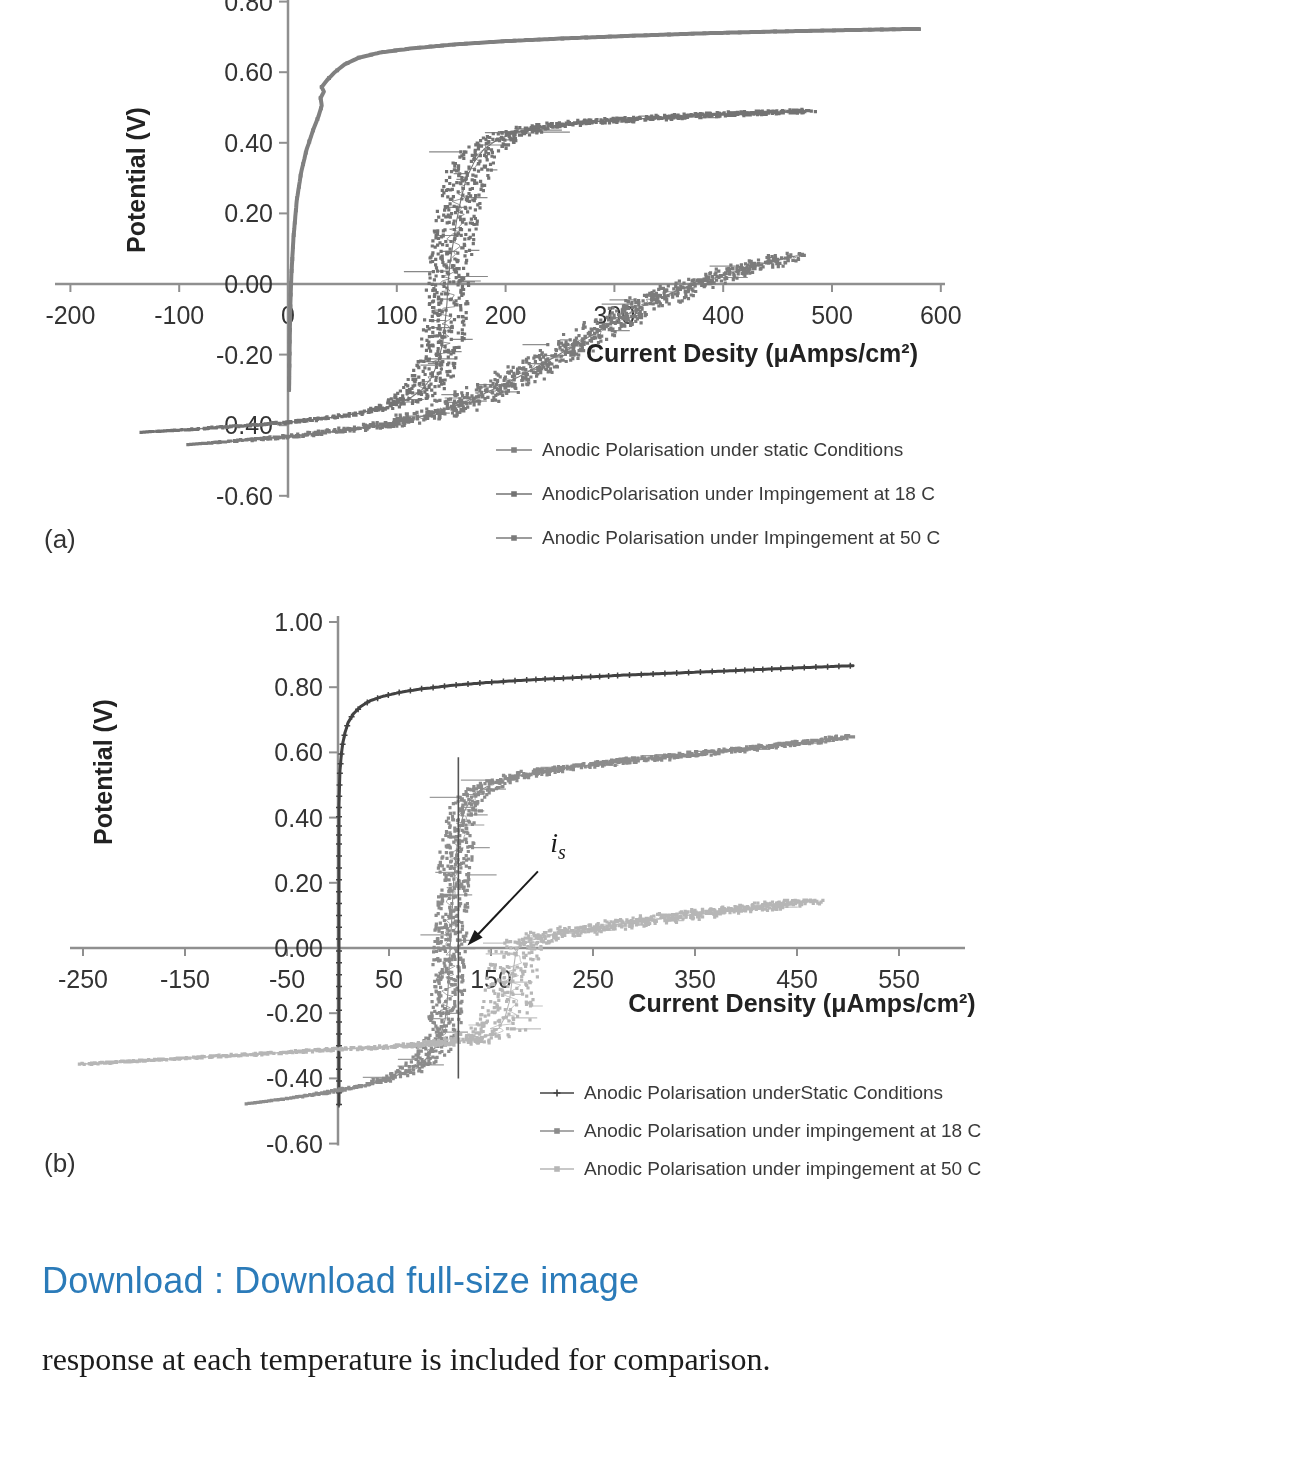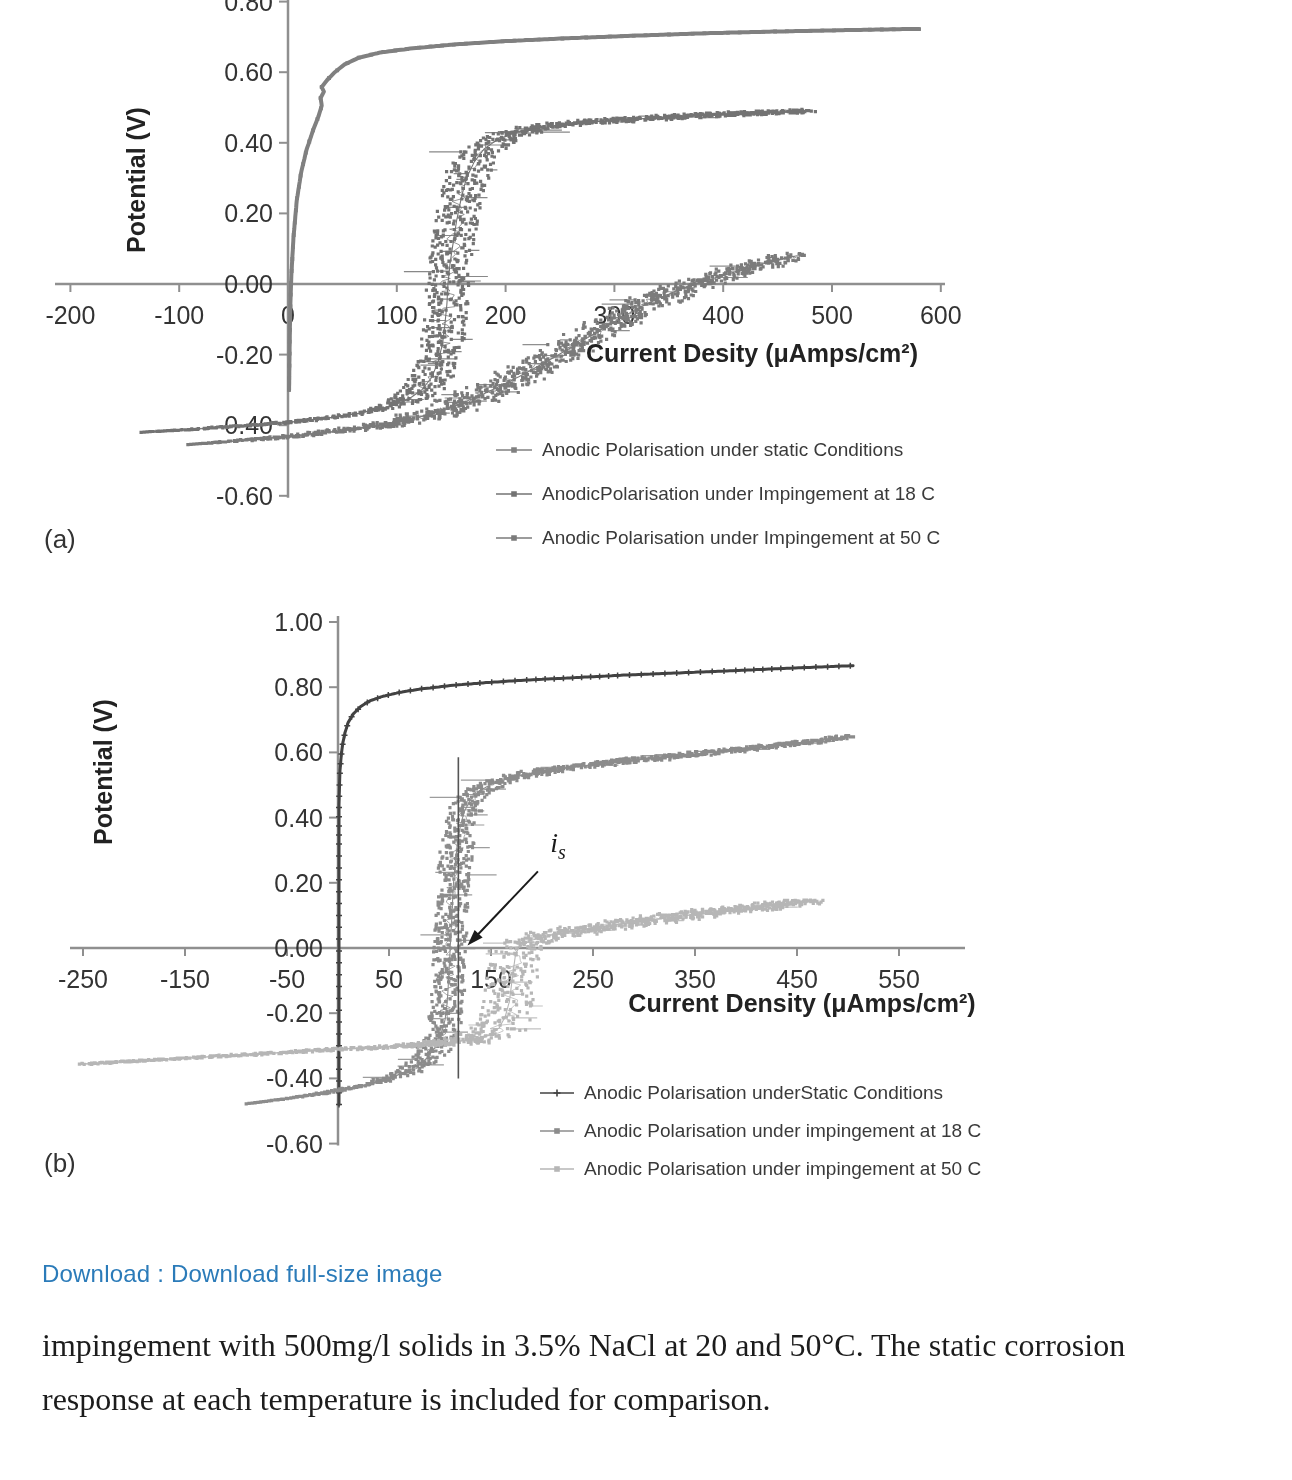--- a/index.html
+++ b/index.html
@@ -1,19 +1,19 @@
 <!DOCTYPE html>
 <html><head>
 <meta charset="utf-8">
 <style>
   html,body{margin:0;padding:0;background:#ffffff;font-family:"Liberation Sans",sans-serif;}
   .page{width:1292px;min-height:1480px;background:#fff;}
   .chart-svg{display:block;}
   #chart-b{margin-top:34px;}
-  .download-row{margin:36px 0 0 42px;font-size:24px;color:#2b7bb9;letter-spacing:0.2px;}
+  .download-row{margin:36px 0 0 42px;font-size:36px;color:#2b7bb9;letter-spacing:0.2px;}
   .download-row a{color:#2b7bb9;text-decoration:none;cursor:pointer;}
   .caption{margin:30px 42px 0 42px;font-family:"Liberation Serif",serif;font-size:32px;
            line-height:54px;color:#1c1c1c;}
   .caption div{white-space:nowrap;}
 </style>
 </head>
 <body>
 
 <div class="page">
   <svg id="chart-a" class="chart-svg" width="1000" height="566">
@@ -176,16 +176,15 @@
         <polygon points="467.5,345.4 482.6,337.6 474.6,330.0" fill="#1a1a1a"></polygon>
       </g>
     </svg>
 
   <div class="download-row">
     <span>Download :</span>
     <a>Download full-size image</a>
   </div>
 
   <div class="caption">
-    <div>impingement with 500mg/l solids in 3.5% NaCl at 20 and 50°C. The static corrosion</div>
     <div>response at each temperature is included for comparison.</div>
   </div>
 </div>
 
 </body></html>

